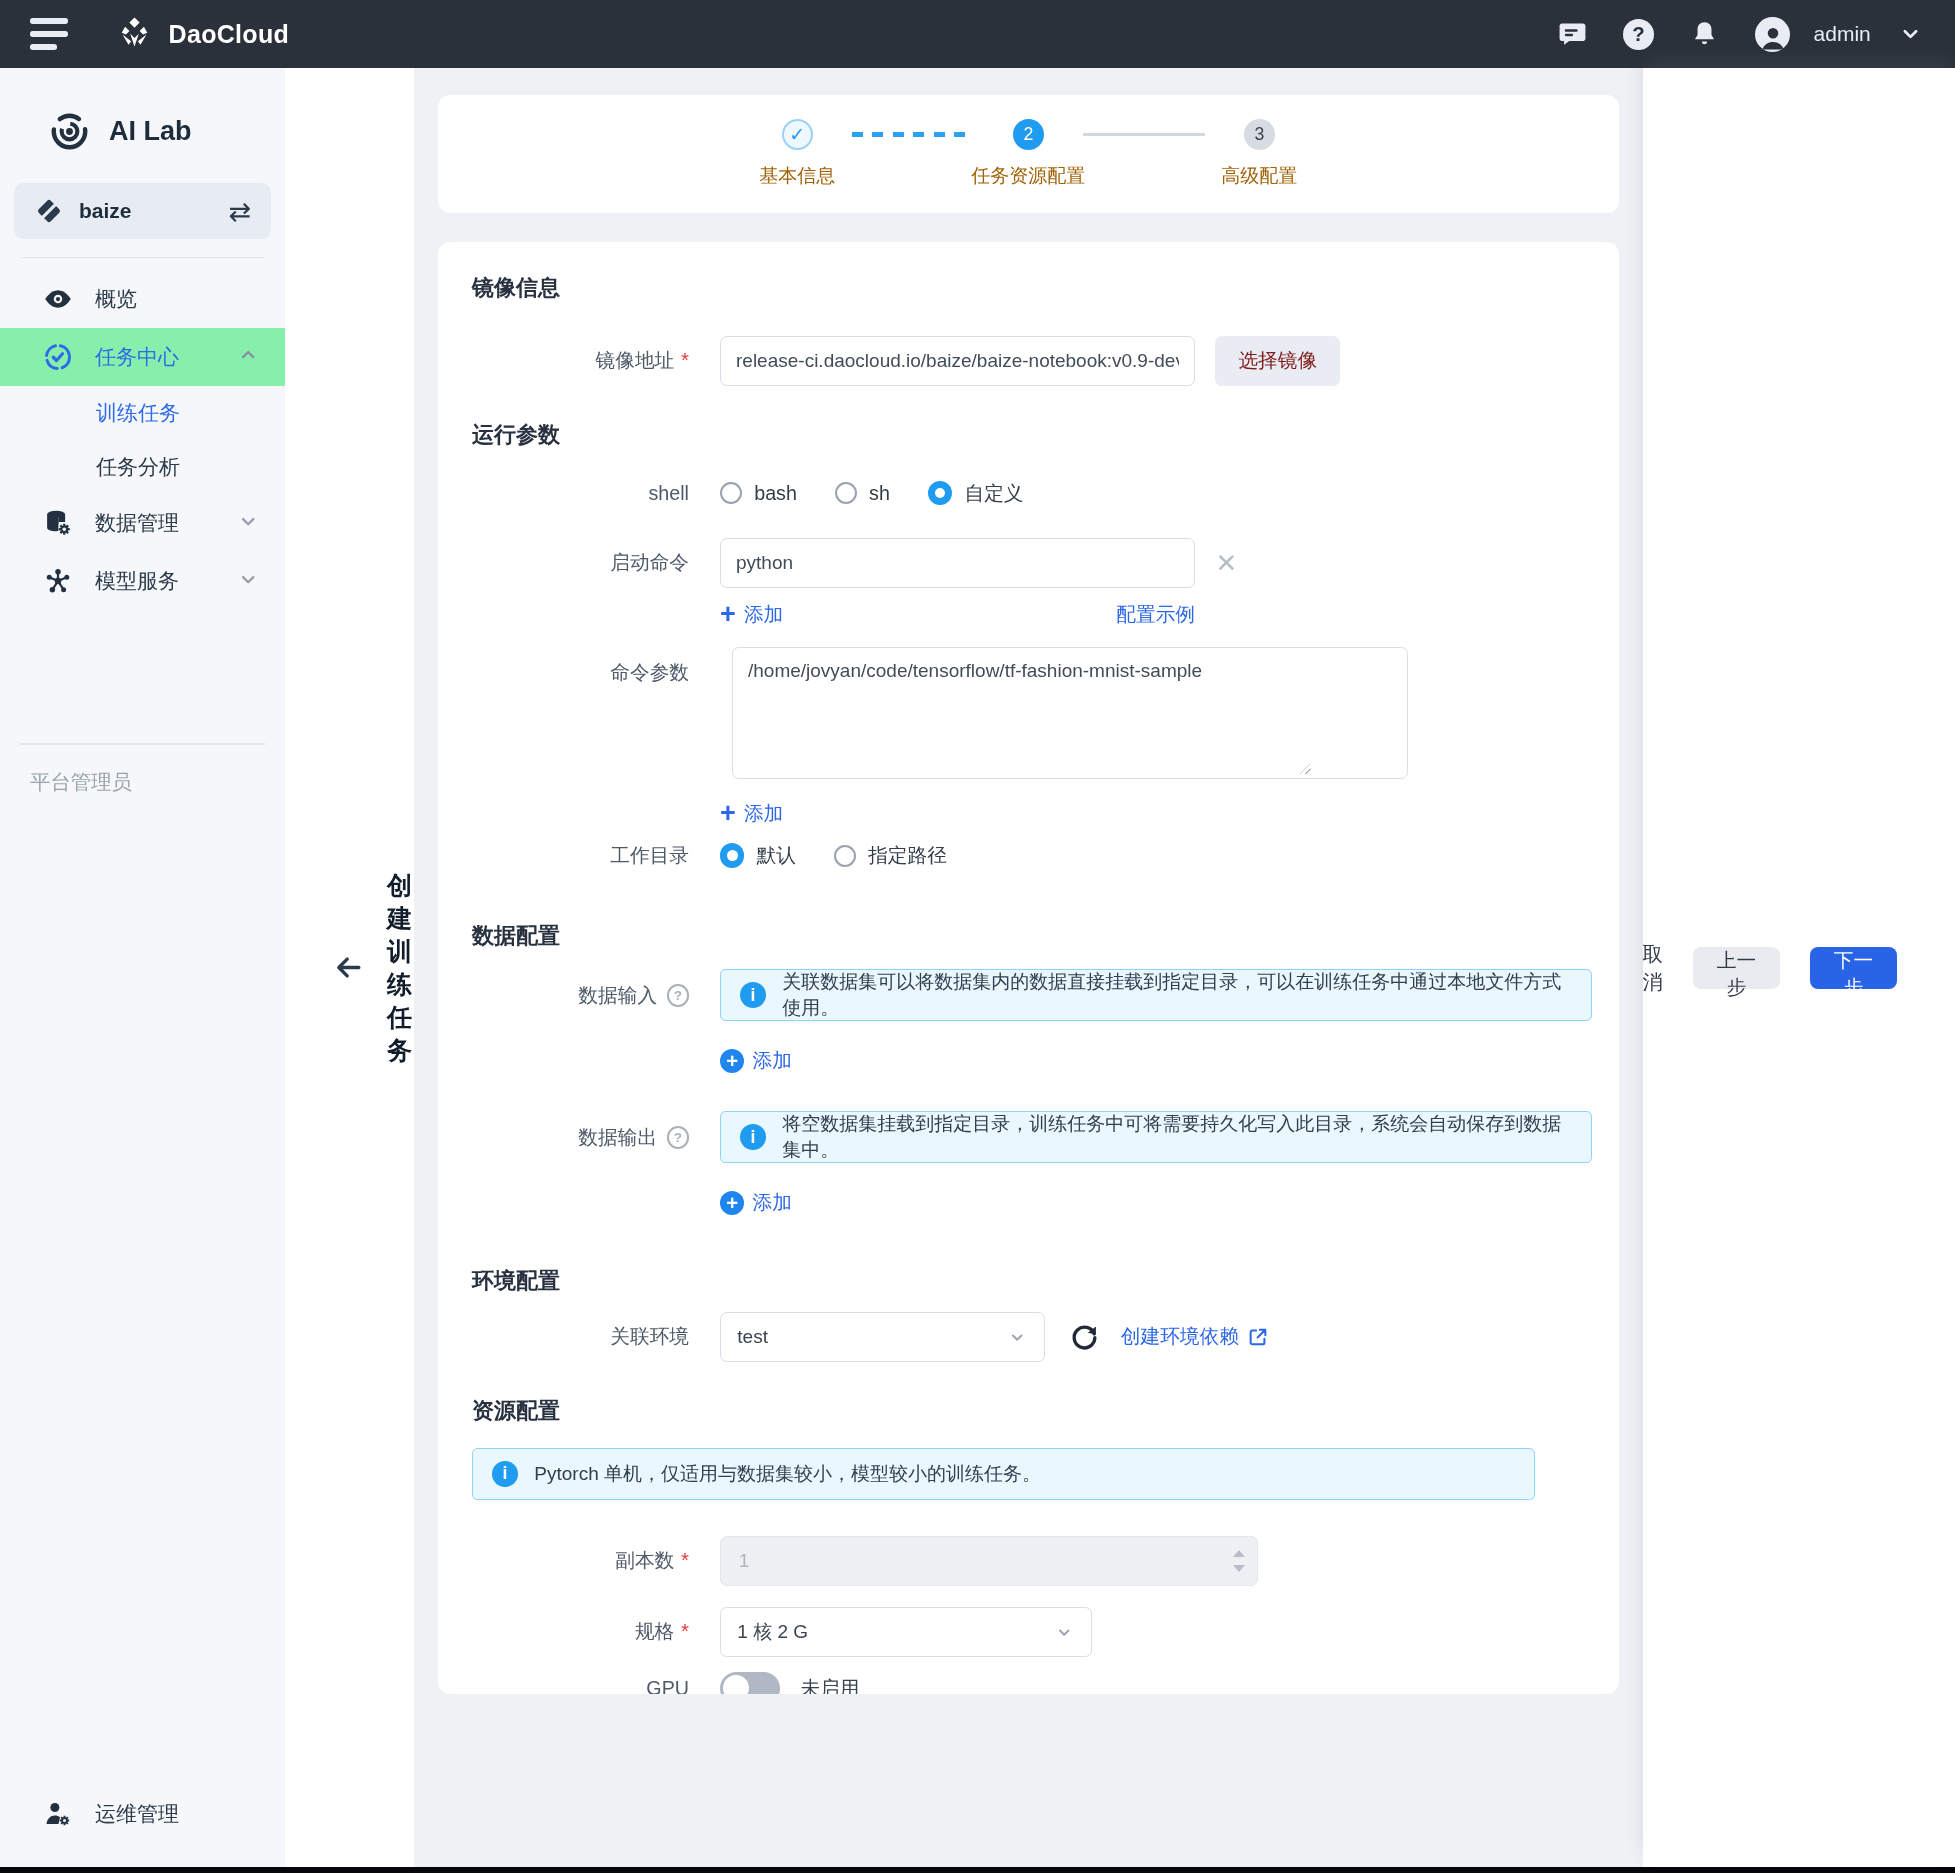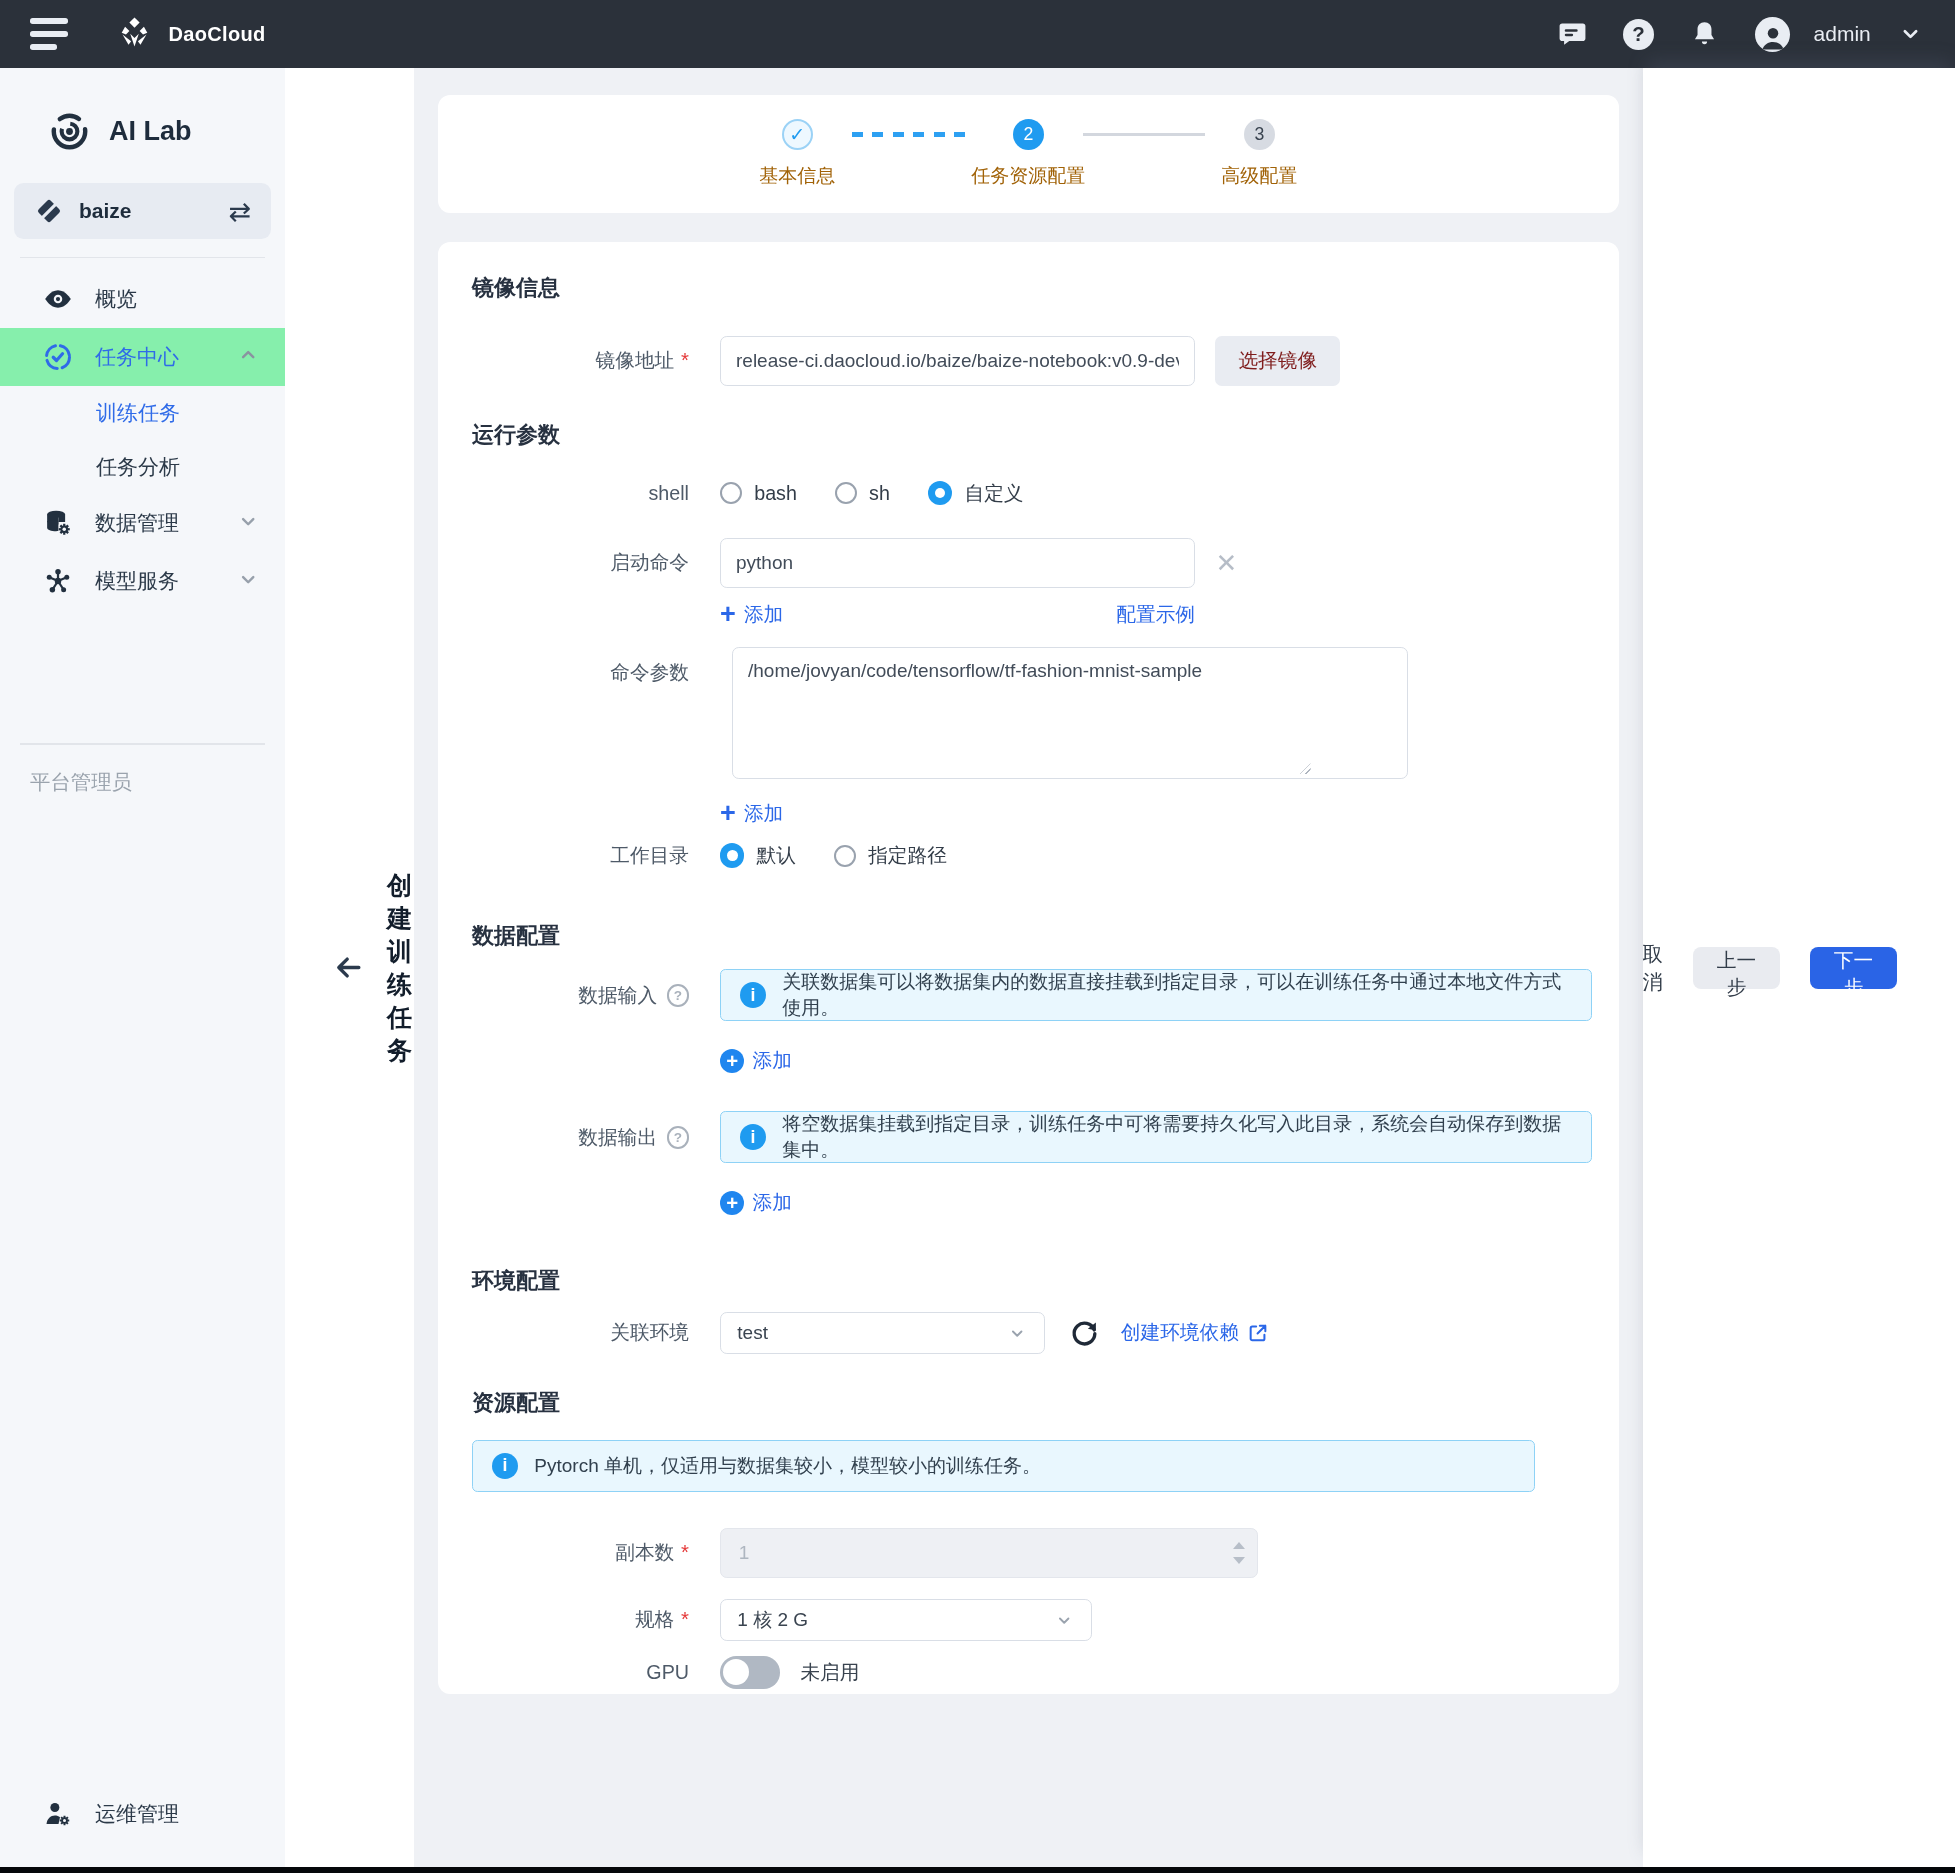--- a/index.html
+++ b/index.html
@@ -6,21 +6,21 @@
   html,body { width:1955px; height:1874px; overflow:hidden; }
   body { font-family:"Liberation Sans","DejaVu Sans",sans-serif; background:#ffffff; color:#333d49; }
   .page { width:1955px; height:1874px; display:flex; flex-direction:column; }
 
   
   .topbar { flex:0 0 68px; background:#2b313a; display:flex; align-items:center; padding:0 31px 0 30px; }
   .hamburger { width:38px; display:flex; flex-direction:column; gap:7.5px; cursor:pointer; }
   .hamburger i { display:block; height:5.4px; border-radius:2.7px; background:#e9edf3; }
   .hamburger i:nth-child(3) { width:72%; }
   .brand { display:flex; align-items:center; gap:13.6px; margin-left:46px; }
-  .brand-name { color:#ffffff; font-size:20px; font-weight:bold; letter-spacing:0.3px; }
+  .brand-name { color:#ffffff; font-size:25px; font-weight:bold; letter-spacing:0.3px; }
   .topbar-right { margin-left:auto; display:flex; align-items:center; gap:33px; }
   .tb-icon { width:35px; height:35px; display:flex; align-items:center; justify-content:center; }
   .circle-icon { width:31px; height:31px; border-radius:50%; background:#e9edf3; color:#2b313a; font-weight:bold; font-size:20.4px; display:flex; align-items:center; justify-content:center; }
   .avatar { width:35px; height:35px; border-radius:50%; background:#e9edf3; display:flex; align-items:flex-end; justify-content:center; overflow:hidden; }
   .username { color:#e9edf3; font-size:21px; margin-left:-9.5px; }
   .tb-chev { margin-left:-6.8px; }
 
   
   .body-row { flex:1 1 auto; display:flex; min-height:0; }
   .bottom-edge { flex:0 0 6.8px; background:#05070a; }
@@ -83,21 +83,21 @@
   .add-row { width:475px; display:flex; justify-content:space-between; align-items:center; }
   .link { color:#2b67e8; font-size:19.7px; cursor:pointer; text-decoration:none; display:inline-flex; align-items:center; gap:8.1px; }
   .plus-glyph { font-size:27px; font-weight:bold; line-height:20.4px; }
   .plus-circle { width:24.4px; height:24.4px; border-radius:50%; background:#1f86ef; color:#fff; display:inline-flex; align-items:center; justify-content:center; font-size:20.4px; font-weight:bold; line-height:1; }
   .ta-wrap { position:relative; width:596px; }
   textarea.args { width:676px; height:132px; border:1.4px solid #d9dee6; border-radius:6.8px; font-size:19px; color:#424c59; padding:12.2px 15px; resize:none; font-family:inherit; background:#fff;margin-left:12px; }
   .resize-grip { position:absolute; right:5.4px; bottom:6.8px; width:11px; height:11px; background:repeating-linear-gradient(135deg,transparent 0 2.7px,#aeb5bf 2.7px 4.1px); clip-path:polygon(100% 0,100% 100%,0 100%); }
   .help-icon { width:22.4px; height:22.4px; border-radius:50%; border:2px solid #a9b1bb; color:#a9b1bb; font-size:13.6px; font-weight:bold; display:inline-flex; align-items:center; justify-content:center; margin-left:9.5px; }
   .info-box { width:1063px; height:52px; display:flex; align-items:center; gap:16.3px; background:#e9f7fe; border:1.4px solid #8ed2f6; border-radius:5.4px; padding:0 19px; font-size:19px; color:#31404e; }
   .info-i { flex:0 0 26px; width:26px; height:26px; border-radius:50%; background:#1f9bf0; color:#fff; font-size:17.7px; font-weight:bold; font-style:normal; display:flex; align-items:center; justify-content:center; }
-  .select { display:flex; align-items:center; justify-content:space-between; width:325px; height:42px; border:1.4px solid #d9dee6; border-radius:6.8px; padding:0 16.3px; font-size:19px; color:#3a4450; background:#fff; cursor:pointer;text-align:center; }
+  .select { display:flex; align-items:center; justify-content:space-between; width:325px; height:50px; border:1.4px solid #d9dee6; border-radius:6.8px; padding:0 16.3px; font-size:19px; color:#3a4450; background:#fff; cursor:pointer;text-align:center; }
   .select.spec { width:372px; }
   .icon-btn { margin-left:24.4px; display:flex; align-items:center; cursor:pointer; }
   .disabled-input { position:relative; width:538px; height:50px; background:#eef0f4; border:1.4px solid #e3e6ec; border-radius:6.8px; display:flex; align-items:center; padding:0 17.7px; font-size:19px; color:#aeb6c0; }
   .spin { position:absolute; right:12.2px; top:0; bottom:0; display:flex; flex-direction:column; justify-content:center; gap:8.1px; }
   .spin i { display:block; width:0; height:0; border-left:6.1px solid transparent; border-right:6.1px solid transparent; }
   .spin .up { border-bottom:7.5px solid #b7bec8; }
   .spin .down { border-top:7.5px solid #b7bec8; }
   .toggle { width:60px; height:33px; border-radius:16.3px; background:#b0b8c3; position:relative; cursor:pointer; }
   .toggle .knob { position:absolute; left:3.4px; top:3.4px; width:26px; height:26px; border-radius:50%; background:#ffffff; }
   .toggle-status { margin-left:20.4px; font-size:19.7px; color:#39434f; }

